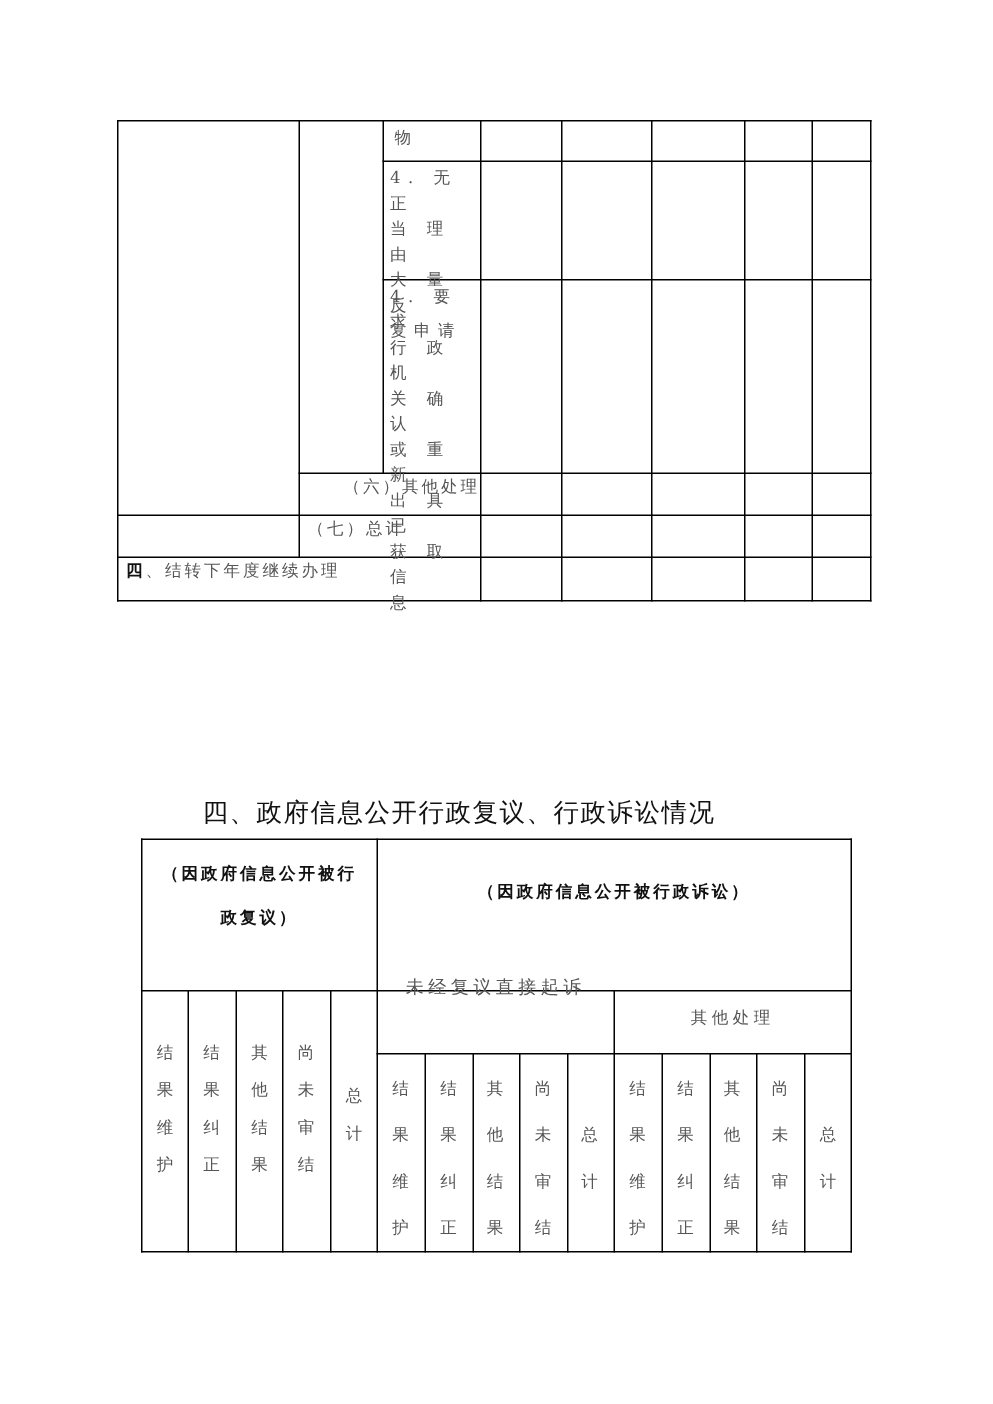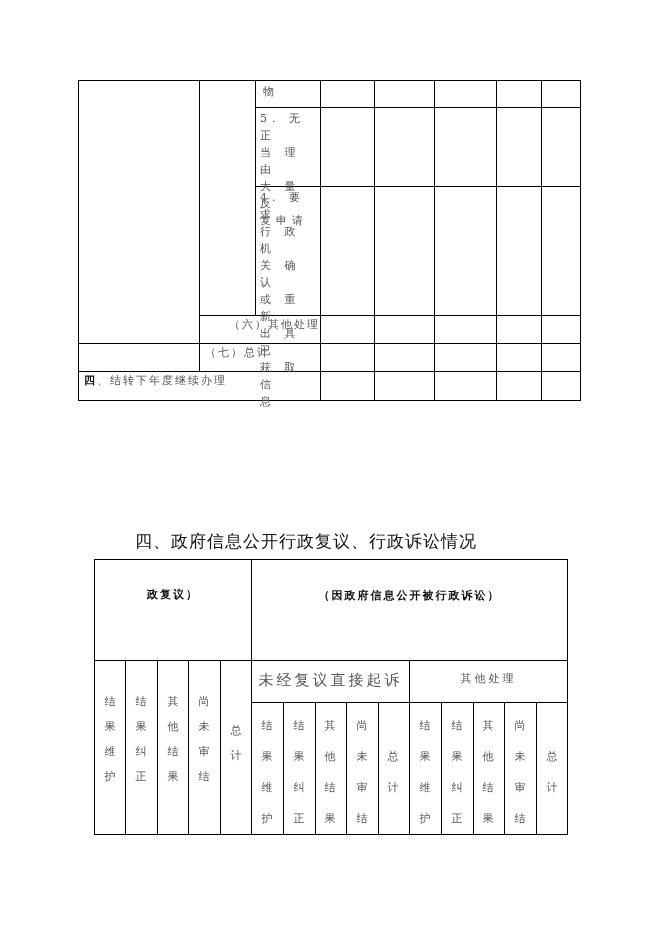--- a/index.html
+++ b/index.html
@@ -36,21 +36,21 @@
   <div class="ln" style="left:320px;top:80px;width:1px;height:321px;"></div>
   <div class="ln" style="left:374px;top:80px;width:1px;height:321px;"></div>
   <div class="ln" style="left:434px;top:80px;width:1px;height:321px;"></div>
   <div class="ln" style="left:496px;top:80px;width:1px;height:321px;"></div>
   <div class="ln" style="left:541px;top:80px;width:1px;height:321px;"></div>
   <div class="ln" style="left:580px;top:80px;width:1px;height:321px;"></div>
 
   <div class="cell-text" style="left:263px;top:83px;">物</div>
 
   <div class="cell-text" style="left:260px;top:110px;width:60px;">
-    <div>5. 无 正</div>
+    <div>4. 无 正</div>
     <div>当 理 由</div>
     <div>大 量 反</div>
     <div>复申请</div>
   </div>
 
   <div class="cell-text" style="left:260px;top:189px;width:60px;">
     <div>4. 要 求</div>
     <div>行 政 机</div>
     <div>关 确 认</div>
     <div>或 重 新</div>
@@ -89,28 +89,29 @@
   <div class="ln" style="left:283px;top:702px;width:1px;height:133px;"></div>
   <div class="ln" style="left:315px;top:702px;width:1px;height:133px;"></div>
   <div class="ln" style="left:346px;top:702px;width:1px;height:133px;"></div>
   <div class="ln" style="left:378px;top:702px;width:1px;height:133px;"></div>
   <div class="ln" style="left:441px;top:702px;width:1px;height:133px;"></div>
   <div class="ln" style="left:473px;top:702px;width:1px;height:133px;"></div>
   <div class="ln" style="left:504px;top:702px;width:1px;height:133px;"></div>
   <div class="ln" style="left:536px;top:702px;width:1px;height:133px;"></div>
 
   <div class="abs center" style="left:95px;top:568px;width:156px;font-size:11px;line-height:29px;">
-    <div class="bold" style="letter-spacing:2px;margin-top:12px;">政复议）</div>
+    <div class="bold" style="letter-spacing:2px;">（因政府信息公开被行</div>
+    <div class="bold" style="letter-spacing:2px;">政复议）</div>
   </div>
 
   <div class="abs center" style="left:252px;top:582px;width:315px;font-size:11px;line-height:29px;">
     <div class="bold" style="letter-spacing:2px;font-family:Liberation Mono, monospace;">（因政府信息公开被行政诉讼）</div>
   </div>
 
-  <div class="abs center" style="left:252px;top:671px;width:157px;font-size:15px;letter-spacing:3px;">未经复议直接起诉</div>
+  <div class="abs center" style="left:252px;top:650px;width:157px;font-size:12px;letter-spacing:3px;">未经复议直接起诉</div>
   <div class="abs center" style="left:410px;top:671px;width:157px;font-size:11px;letter-spacing:3px;">其他处理</div>
 
   <div class="vtext" style="left:103px;top:689px;">
     <span>结</span>
       <span>果</span>
       <span>维</span>
       <span>护</span>
   </div>
   <div class="vtext" style="left:134px;top:689px;">
     <span>结</span>

